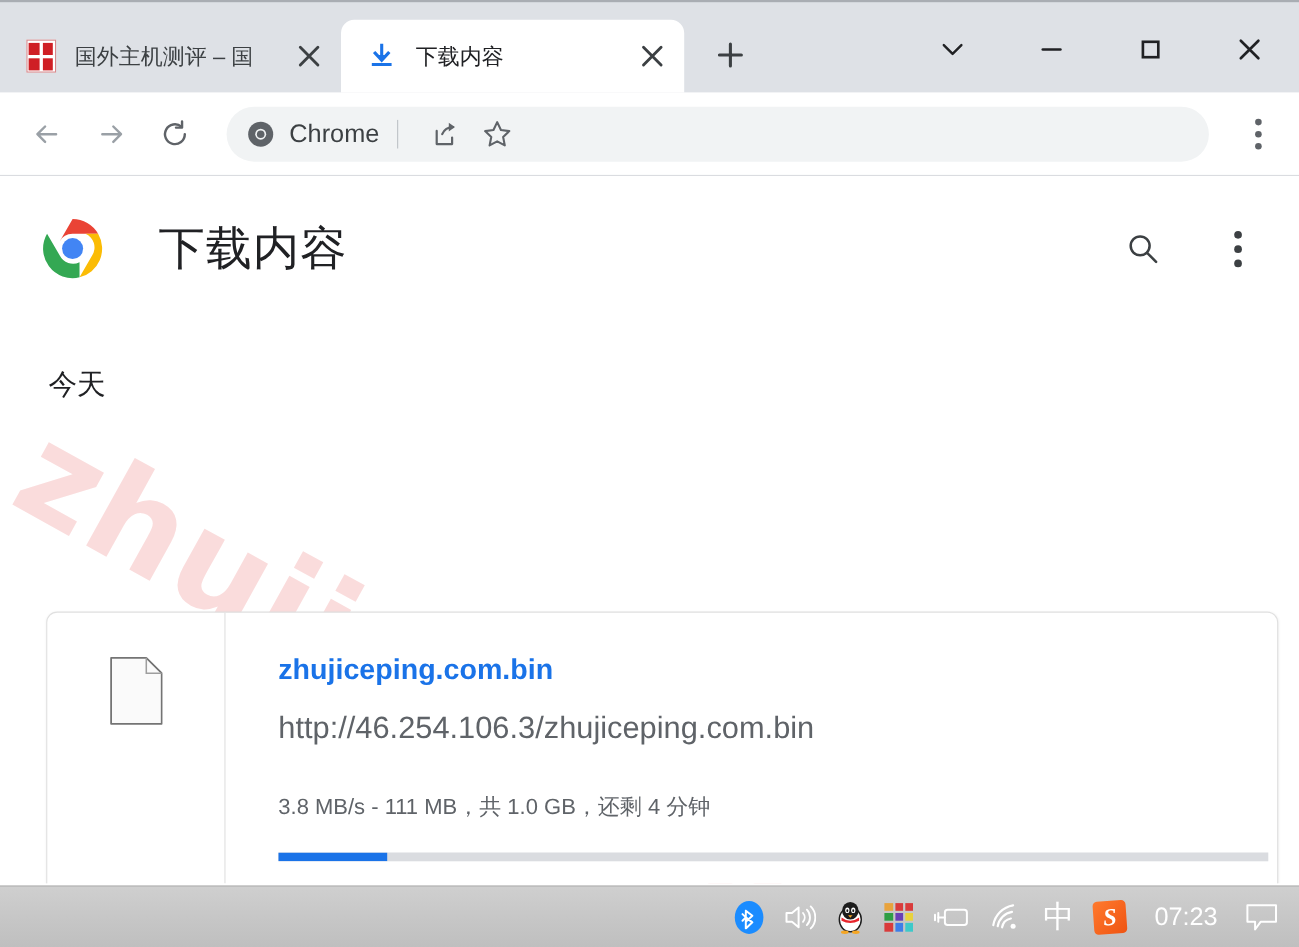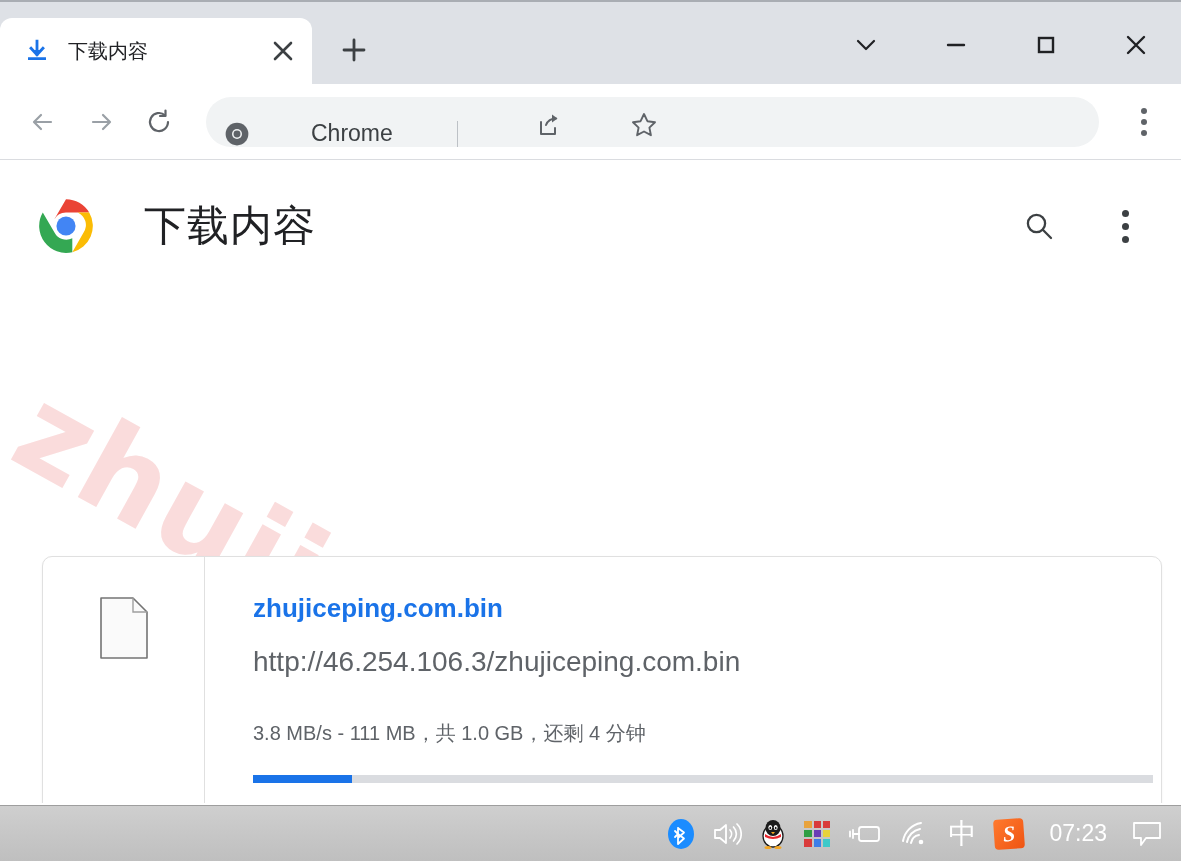--- a/index.html
+++ b/index.html
@@ -125,25 +125,24 @@
     display: flex; align-items: center; justify-content: center;
     border-radius: 50%;
     margin-right: 8px;
   }
   .omnibox {
     flex: 1;
     height: 50px;
     background: #f1f3f4;
     border-radius: 25px;
     display: flex;
-    align-items: flex-end;
+    align-items: center;
     padding: 0 16px 0 18px;
     margin: 0 10px 0 14px;
     min-width: 0;
-    gap: 48px;
   }
   .omni-chrome-icon { width: 26px; height: 26px; flex: 0 0 26px; }
   .omni-brand {
     font-size: 23px;
     color: #3c4043;
     margin-left: 13px;
     white-space: nowrap;
   }
   .omni-sep {
     width: 1px;
@@ -350,20 +349,36 @@
 </style>
 </head>
 <body>
 
 <div class="screen">
 
   <div class="browser">
 
     <div class="tabstrip">
 
+      <div class="tab inactive">
+        <span class="tab-favicon">
+          <span class="favicon-red">
+              <i></i>
+              <i></i>
+              <i></i>
+              <i></i>
+            </span>
+        </span>
+        <span class="tab-title">国外主机测评 – 国</span>
+        <span class="tab-close">
+          <svg width="22" height="22" viewBox="0 0 22 22">
+              <path d="M3 3 L19 19 M19 3 L3 19" stroke="#3c4043" stroke-width="2.6" fill="none" stroke-linecap="round"></path>
+            </svg>
+        </span>
+      </div>
 
       <div class="tab active">
         <span class="tab-favicon">
           <svg class="dl-icon" viewBox="0 0 24 24">
               <path d="M12 3 L12 14 M12 15.5 L6.5 9.5 M12 15.5 L17.5 9.5 M5 19 L19 19" stroke="#1a73e8" stroke-width="2.6" fill="none" stroke-linecap="square"></path>
               <path d="M8 11 L12 15.5 L16 11 Z" fill="#1a73e8"></path>
             </svg>
         </span>
         <span class="tab-title">下载内容</span>
         <span class="tab-close">
@@ -478,20 +493,21 @@
         </span>
         <span class="hdr-icon">
           <span class="dots" style="gap:6px">
               <i style="width:7px;height:7px;background:#3c4043"></i>
               <i style="width:7px;height:7px;background:#3c4043"></i>
               <i style="width:7px;height:7px;background:#3c4043"></i>
             </span>
         </span>
       </div>
 
+      <div class="date-group">今天</div>
 
       <div class="card">
         <div class="card-iconcol">
           <span>
             <svg class="file-icon" viewBox="0 0 48 62">
               <path d="M1 1 L33 1 L47 15 L47 61 L1 61 Z" fill="#fafafa" stroke="#747474" stroke-width="1.6" stroke-linejoin="round"></path>
               <path d="M33 1 L33 15 L47 15" fill="none" stroke="#9e9e9e" stroke-width="1.4"></path>
             </svg>
           </span>
         </div>

